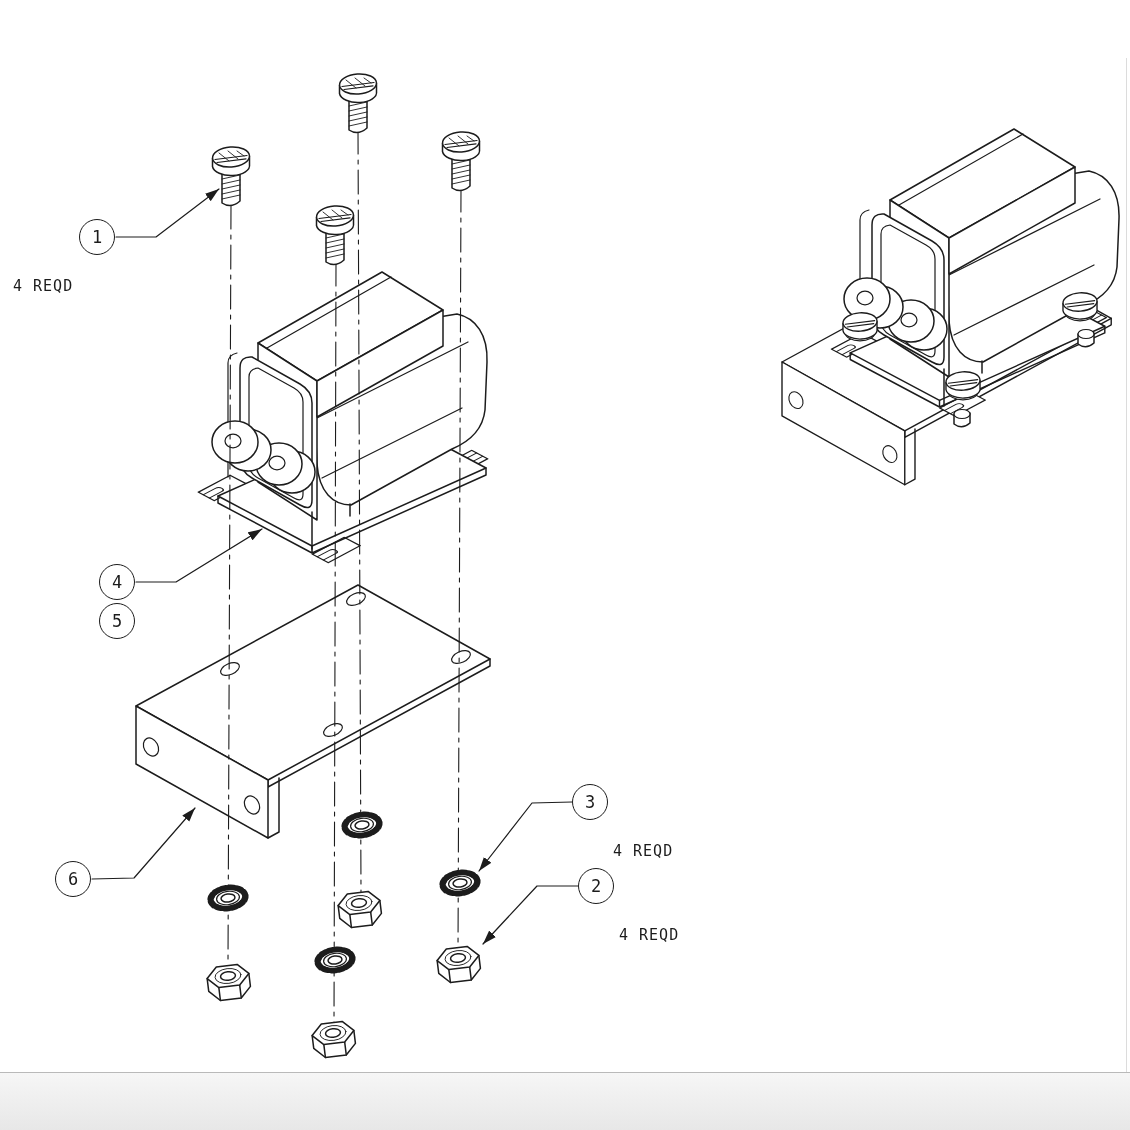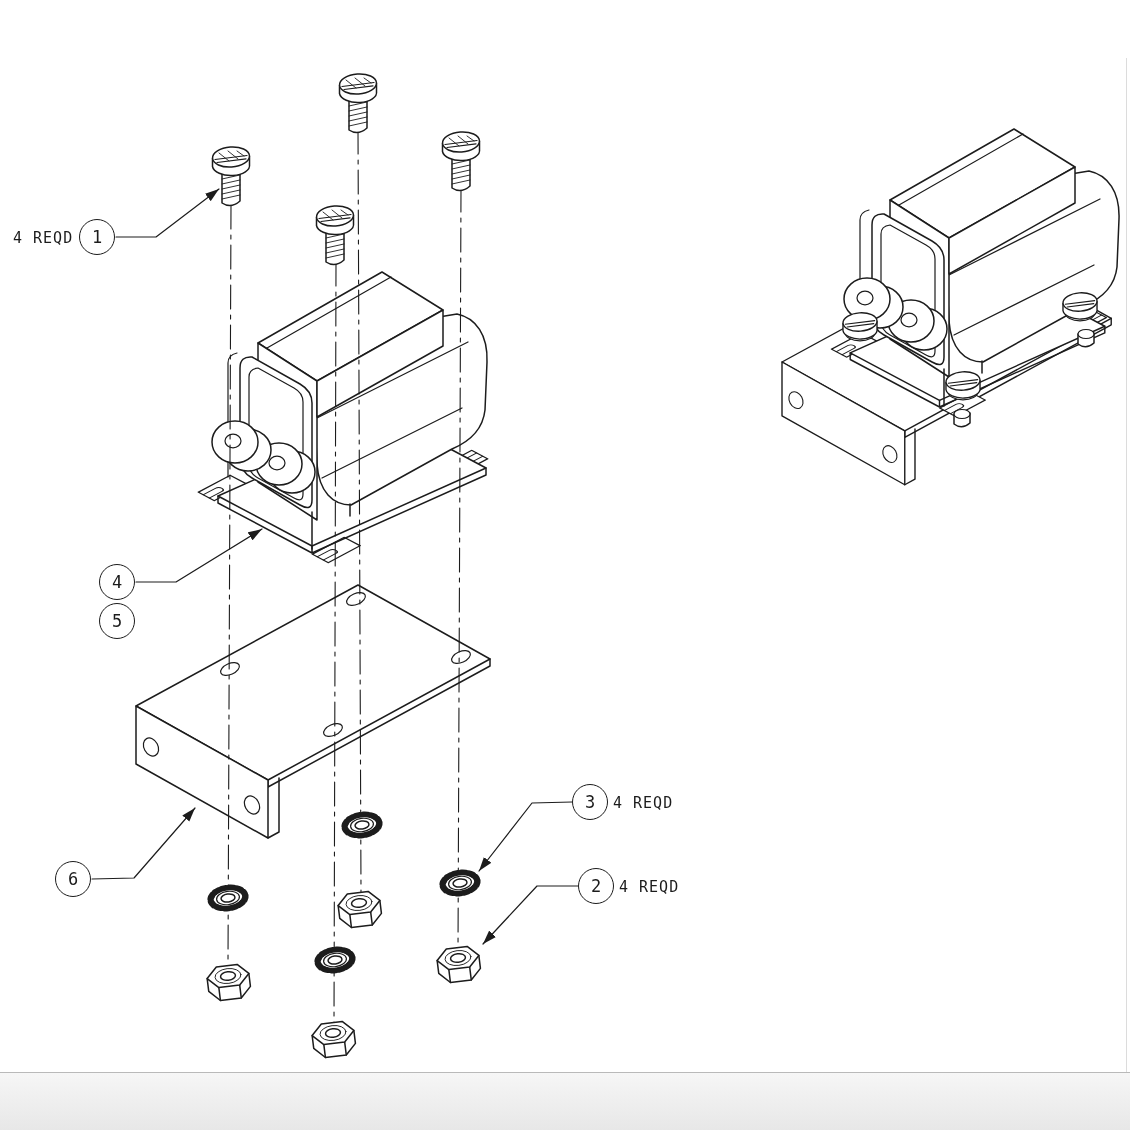--- a/index.html
+++ b/index.html
@@ -8,21 +8,21 @@
   svg{position:absolute;left:0;top:0;}
   svg .s{stroke:#1c1c1c;stroke-width:1.5;fill:none;stroke-linejoin:round;stroke-linecap:round;}
   svg .f{fill:#ffffff;}
   svg .thin{stroke-width:0.9;}
   svg .med{stroke-width:1.2;}
   svg .cl{stroke-width:1.1;stroke-dasharray:24 6 4 6;}
   svg .teeth{stroke-width:6.5;stroke-dasharray:4.2 3.4;}
   .balloon{position:absolute;width:36px;height:36px;border:1.7px solid #1c1c1c;border-radius:50%;
            background:#fff;display:flex;align-items:center;justify-content:center;
            font-size:17px;color:#1c1c1c;box-sizing:border-box;}
-  .qnote{position:absolute;font-size:15px;letter-spacing:1px;color:#1c1c1c;white-space:nowrap;}
+  .qnote{position:absolute;font-size:15px;letter-spacing:1px;color:#1c1c1c;white-space:nowrap;margin-top:48px;}
   #footer-band{position:absolute;left:0;top:1072px;width:1130px;height:58px;
                background:linear-gradient(#f6f6f6,#e7e7e7);border-top:1px solid #b9b9b9;}
   #right-edge{position:absolute;left:1126px;top:58px;width:1px;height:1014px;background:#dcdcdc;}
 </style>
 </head>
 <body>
 
 <div id="stage">
 
 <svg width="1130" height="1130" viewBox="0 0 1130 1130">

